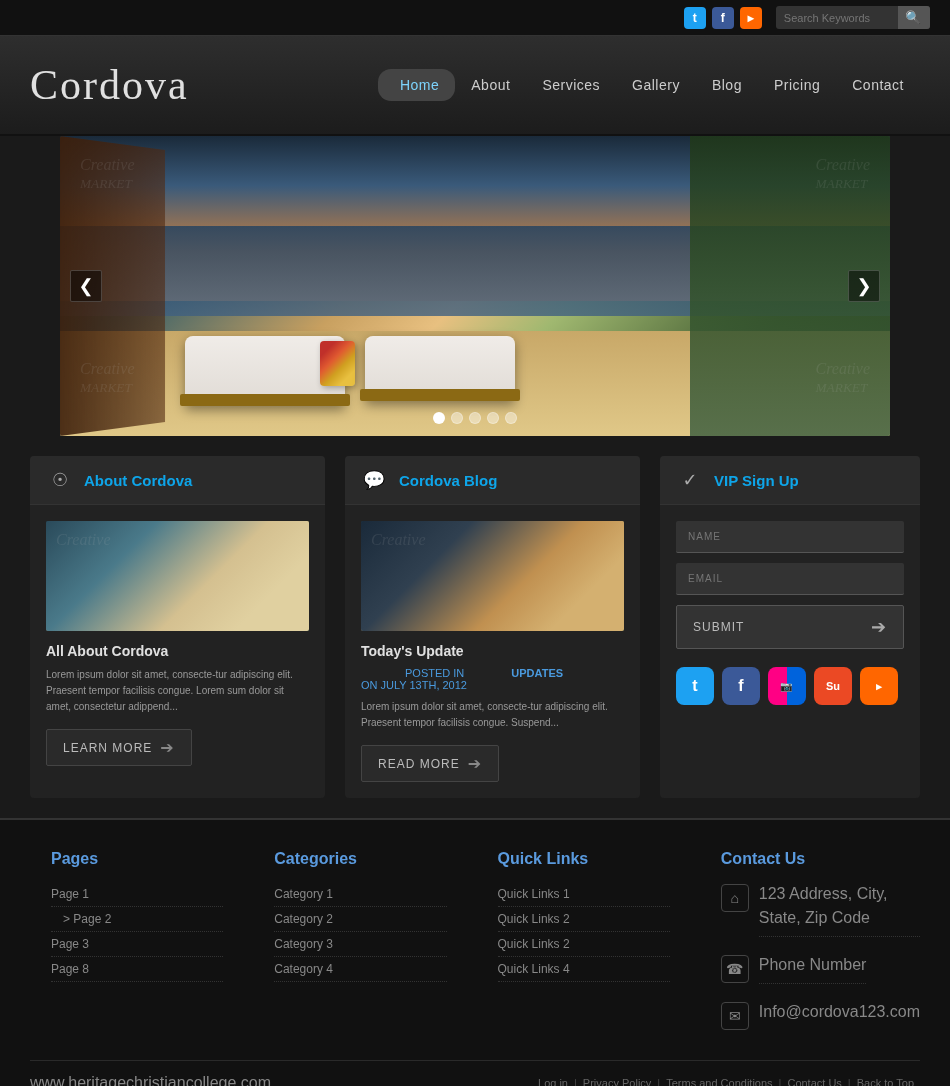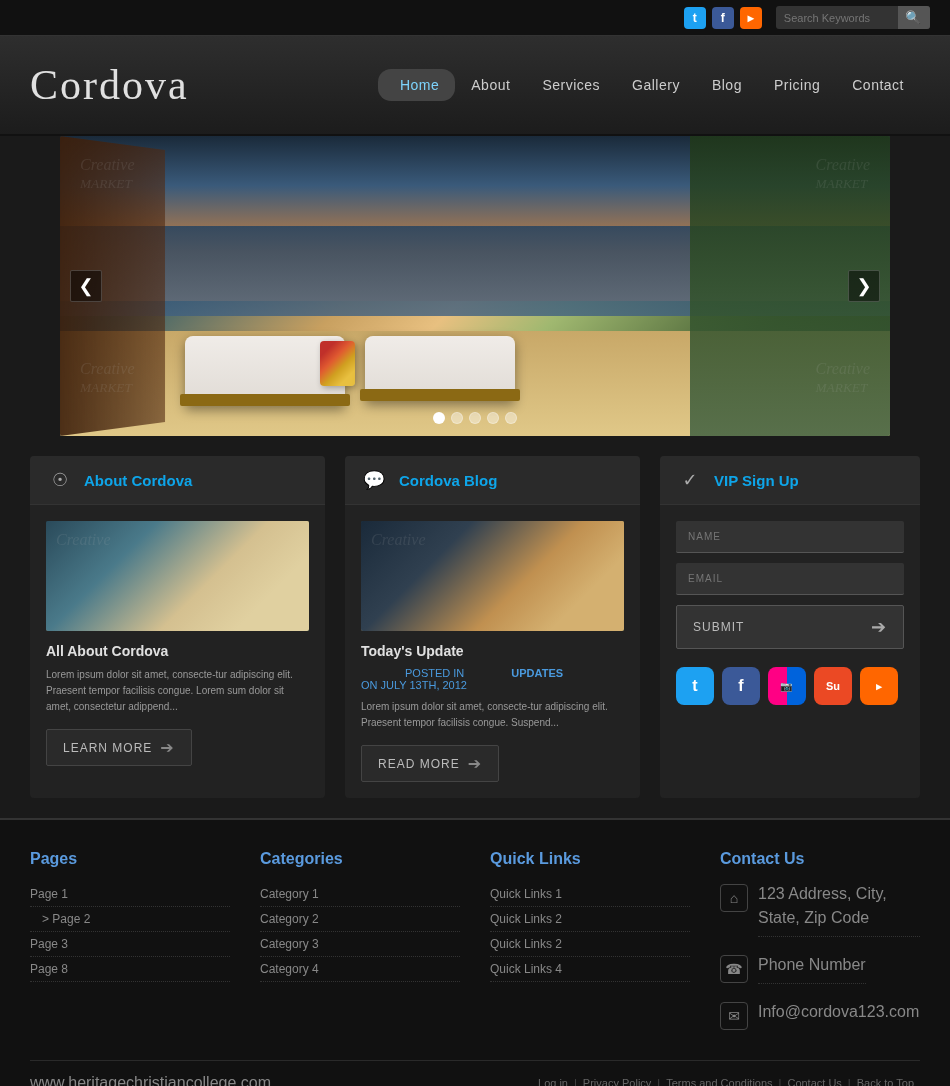--- a/index.html
+++ b/index.html
@@ -291,21 +291,21 @@
     .footer {
       background: #111;
       padding: 30px 30px 0;
       border-top: 2px solid #333;
     }
     .footer-cols {
       display: flex; gap: 30px;
       padding-bottom: 20px;
       border-bottom: 1px solid #2a2a2a;
     }
-    .footer-col { flex: 1; }
+    .footer-col { flex: 1; margin-left: 21px; }
     .footer-col-title {
       color: #5a9ade; font-size: 16px; font-weight: bold; margin-bottom: 14px;
     }
     .footer-link {
       display: block; color: #888; font-size: 12px;
       text-decoration: none; padding: 5px 0;
       border-bottom: 1px dotted #333; cursor: pointer;
     }
     .footer-link.indent { padding-left: 12px; }
 

